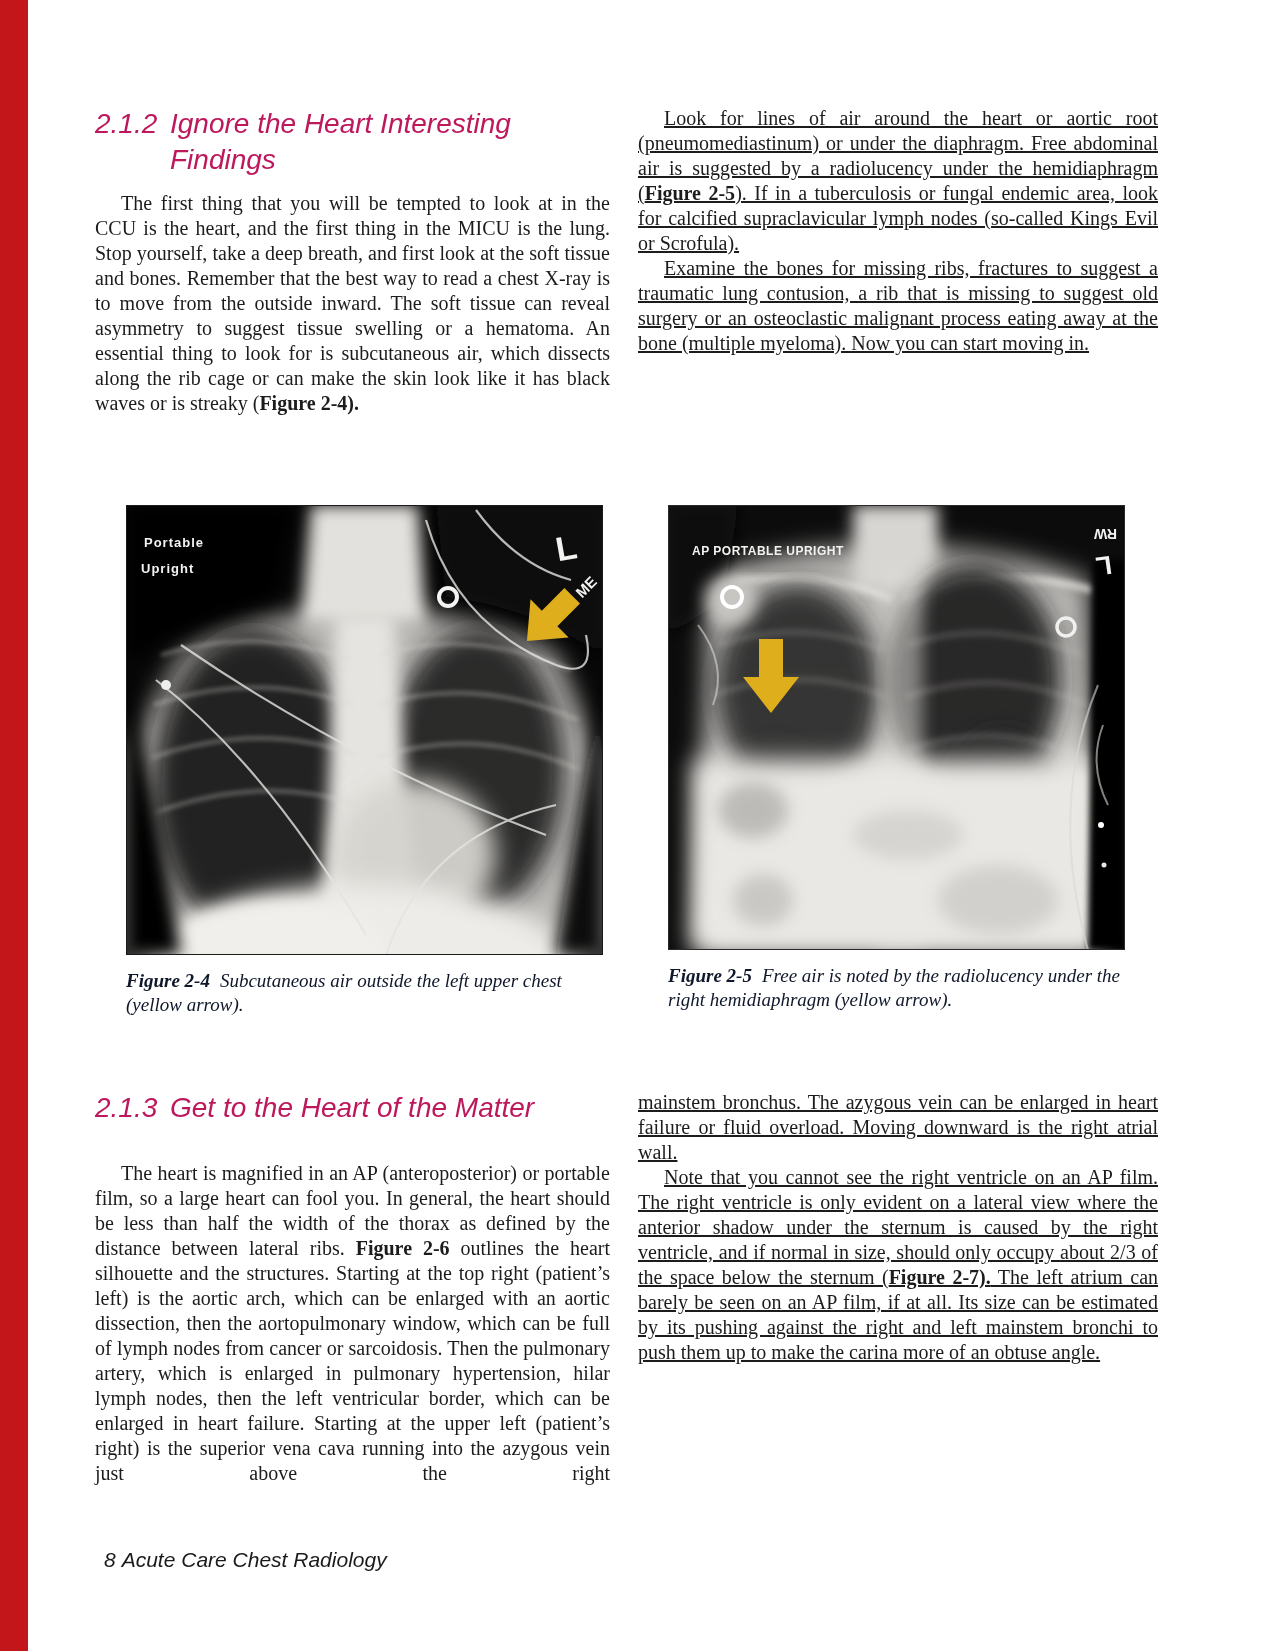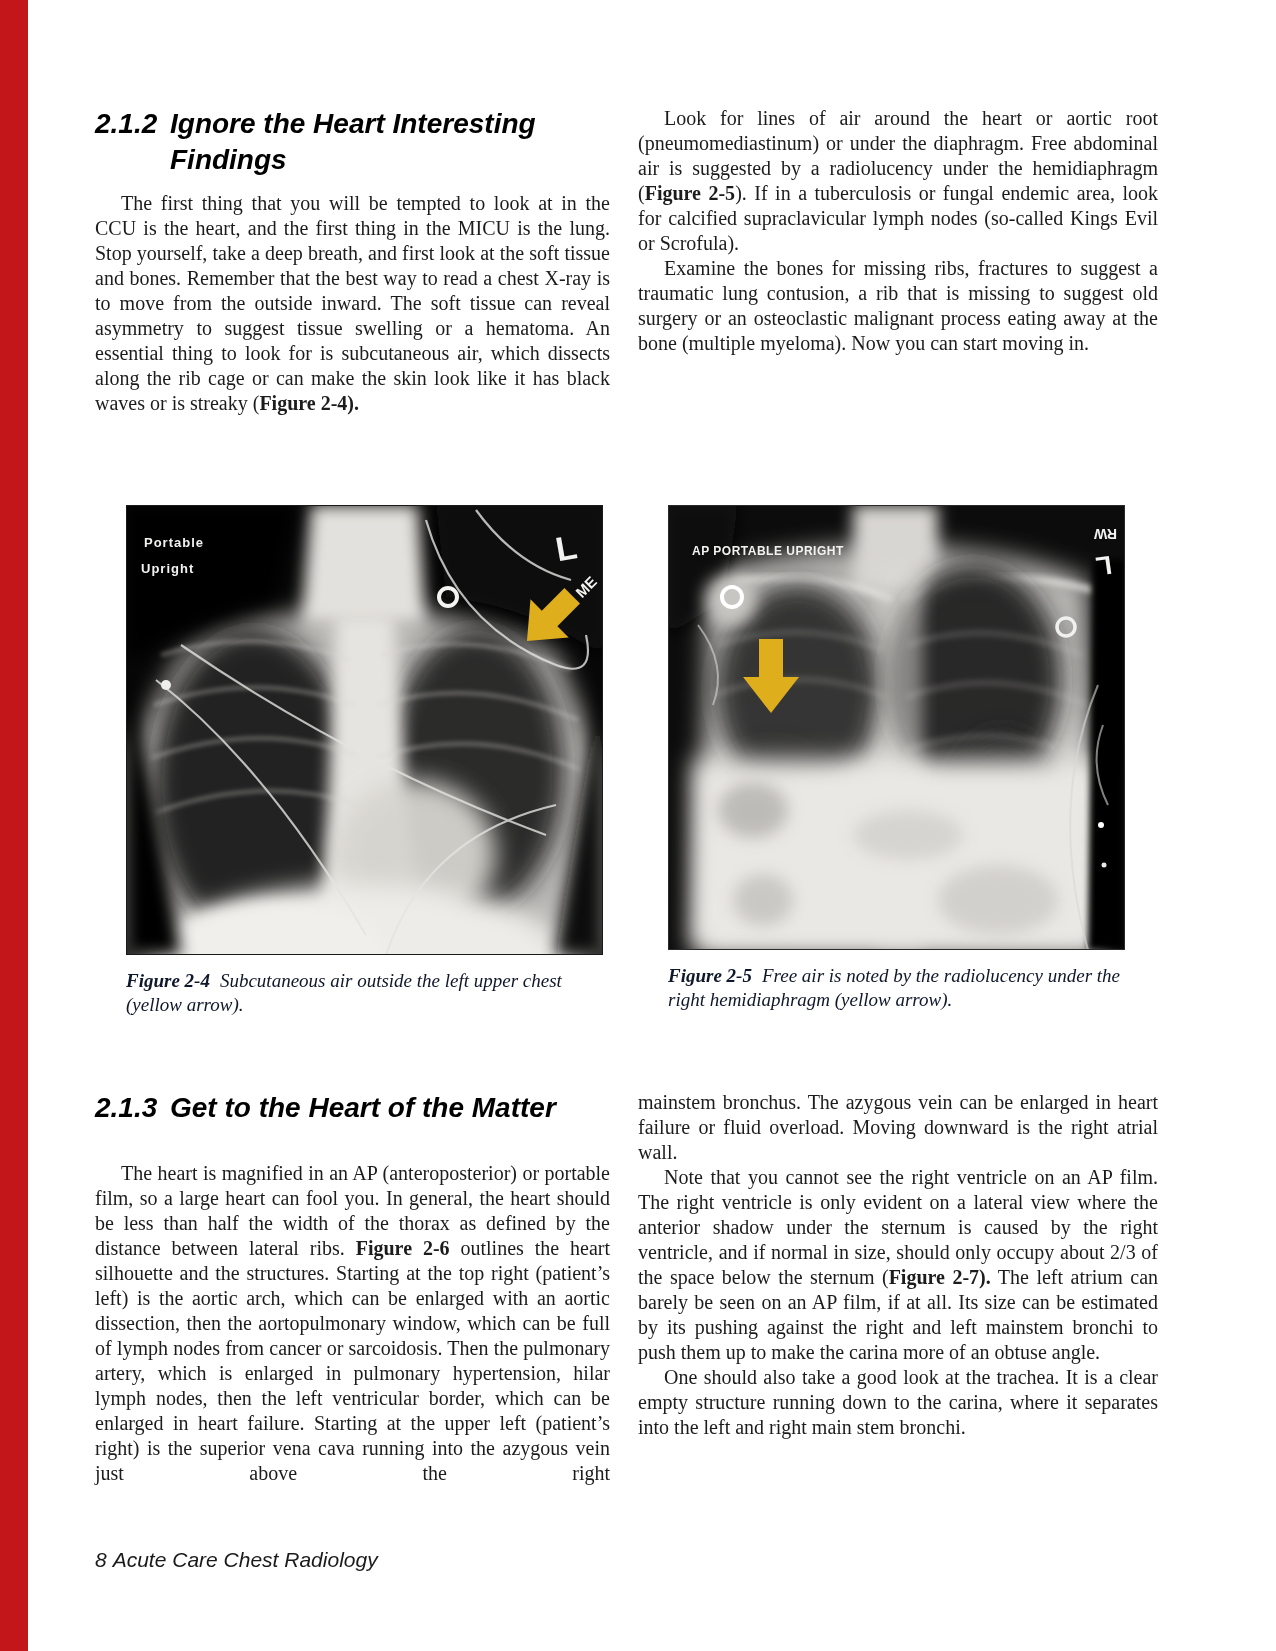--- a/index.html
+++ b/index.html
@@ -17,25 +17,25 @@
   }
   
   .section{
     position:absolute;left:95px;width:1063px;
     display:flex;align-items:flex-start;
   }
   .sec-top{top:106px;}
   .sec-bottom{top:1090px;}
   .col-left{width:515px;flex:none;}
   .col-gap{width:28px;flex:none;}
-  .col-right{width:520px;flex:none;}
+  .col-right{width:520px;flex:none;text-decoration:underline;}
   .heading{
     font-family:"Liberation Sans", sans-serif;
-    font-weight:bold;font-style:italic;
-    color:#000000;font-size:28px;line-height:36px;
+    font-weight:normal;font-style:italic;
+    color:#be185d;font-size:28px;line-height:36px;
     display:flex;margin:0 0 13px 0;
   }
   .heading .num{width:75px;flex:none;}
   .heading .ttl{flex:1;}
   p.body{
     margin:0;font-size:20px;line-height:25px;
     text-align:justify;text-justify:inter-word;
   }
   p.body.indent{text-indent:26px;}
   p.body.runover{text-align-last:justify;margin-top:35px;}
@@ -45,21 +45,21 @@
   .fig-left{left:126px;top:505px;width:477px;}
   .fig-right{left:668px;top:505px;width:457px;}
   .xray{display:block;}
   .caption{
     margin-top:14px;font-size:19px;line-height:24px;
     font-style:italic;color:#0f172a;
   }
   .caption .cap-label{font-weight:bold;margin-right:10px;}
   
   .footer{
-    position:absolute;left:95px;top:1548px;
+    position:absolute;left:104px;top:1548px;
     font-family:"Liberation Sans", sans-serif;
     font-style:italic;font-size:21px;color:#1a1a1a;
   }
   .footer .pgnum{margin-right:6px;}
   .xlabel{
     font-family:"Liberation Sans", sans-serif;
     fill:#f2f2f0;font-weight:bold;
   }
 </style>
 </head>
@@ -215,20 +215,19 @@
       <h2 class="heading">
         <span class="num">2.1.3</span>
         <span class="ttl">Get to the Heart of the Matter</span>
       </h2>
       <p class="body indent runover"><span>The heart is magnified in an AP (anteroposterior) or portable film, so a large heart can fool you. In general, the heart should be less than half the width of the thorax as defined by the distance between lateral ribs. </span><span class="b">Figure 2-6</span><span> outlines the heart silhouette and the structures. Starting at the top right (patient’s left) is the aortic arch, which can be enlarged with an aortic dissection, then the aortopulmonary window, which can be full of lymph nodes from cancer or sarcoidosis. Then the pulmonary artery, which is enlarged in pulmonary hypertension, hilar lymph nodes, then the left ventricular border, which can be enlarged in heart failure. Starting at the upper left (patient’s right) is the superior vena cava running into the azygous vein just above the right</span></p>
     </div>
     <div class="col-gap"></div>
     <div class="col-right">
       <p class="body">mainstem bronchus. The azygous vein can be enlarged in heart failure or fluid overload. Moving downward is the right atrial wall.</p>
       <p class="body indent"><span>Note that you cannot see the right ventricle on an AP film. The right ventricle is only evident on a lateral view where the anterior shadow under the sternum is caused by the right ventricle, and if normal in size, should only occupy about 2/3 of the space below the sternum (</span><span class="b">Figure 2-7).</span><span> The left atrium can barely be seen on an AP film, if at all. Its size can be estimated by its pushing against the right and left mainstem bronchi to push them up to make the carina more of an obtuse angle.</span></p>
-      <p class="body indent">One should also take a good look at the trachea. It is a clear empty structure running down to the carina, where it separates into the left and right main stem bronchi.</p>
     </div>
   </div>
 
   <div class="footer">
     <span class="pgnum">8</span><span>Acute Care Chest Radiology</span>
   </div>
 </div>
 
 </body></html>

